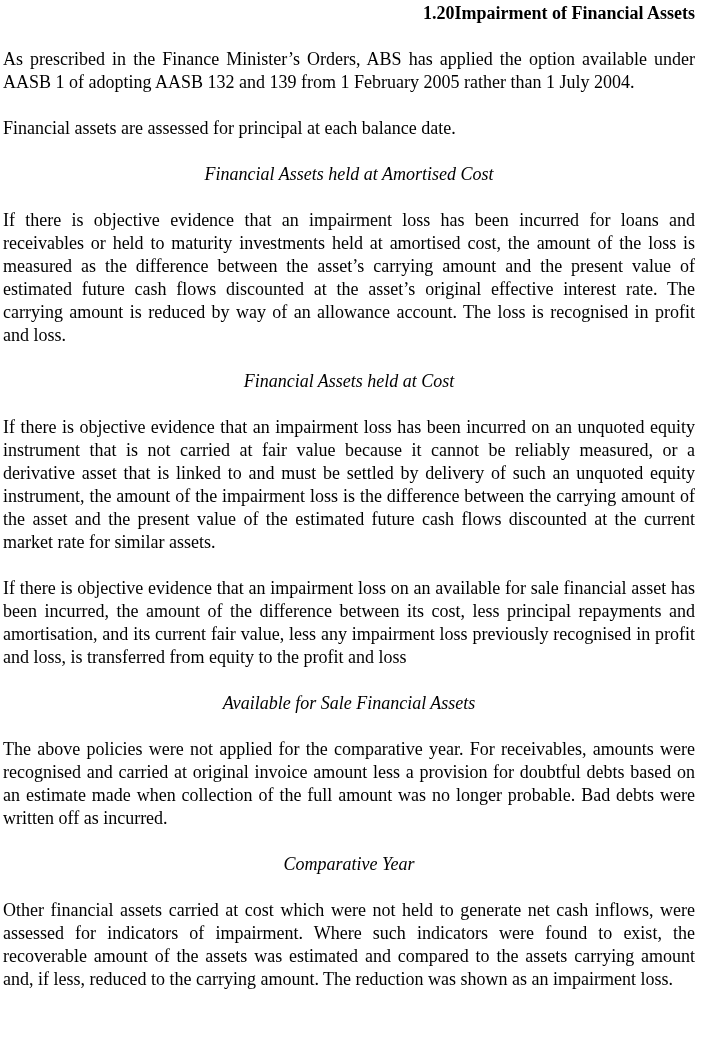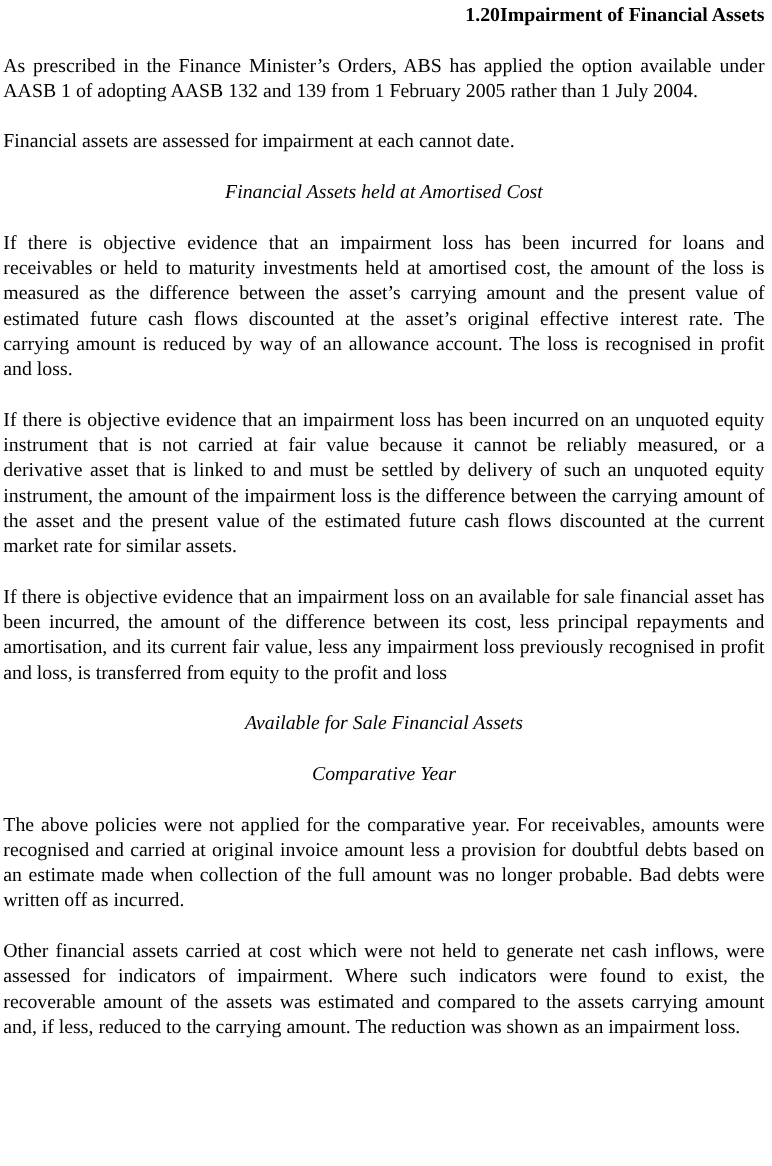--- a/index.html
+++ b/index.html
@@ -42,32 +42,33 @@
 <body>
 
 <div class="page">
 
   <h1 class="block heading">
     <span class="heading-num">1.20</span><span>Impairment of Financial Assets</span>
   </h1>
 
   <p class="block para">As prescribed in the Finance Minister’s Orders, ABS has applied the option available under AASB 1 of adopting AASB 132 and 139 from 1 February 2005 rather than 1 July 2004.</p>
 
-  <p class="block para">Financial assets are assessed for impairment at each cannot date.</p>
+  <p class="block para">Financial assets are assessed for principal at each balance date.</p>
 
   <p class="block subhead">Financial Assets held at Amortised Cost</p>
 
   <p class="block para">If there is objective evidence that an impairment loss has been incurred for loans and receivables or held to maturity investments held at amortised cost, the amount of the loss is measured as the difference between the asset’s carrying amount and the present value of estimated future cash flows discounted at the asset’s original effective interest rate.  The carrying amount is reduced by way of an allowance account.  The loss is recognised in profit and loss.</p>
 
+  <p class="block subhead">Financial Assets held at Cost</p>
 
   <p class="block para">If there is objective evidence that an impairment loss has been incurred on an unquoted equity instrument that is not carried at fair value because it cannot be reliably measured, or a derivative asset that is linked to and must be settled by delivery of such an unquoted equity instrument, the amount of the impairment loss is the difference between the carrying amount of the asset and the present value of the estimated future cash flows discounted at the current market rate for similar assets.</p>
 
   <p class="block para">If there is objective evidence that an impairment loss on an available for sale financial asset has been incurred, the amount of the difference between its cost, less principal repayments and amortisation, and its current fair value, less any impairment loss previously recognised in profit and loss, is transferred from equity to the profit and loss</p>
 
   <p class="block subhead">Available for Sale Financial Assets</p>
 
+  <p class="block para">The above policies were not applied for the comparative year.  For receivables, amounts were recognised and carried at original invoice amount less a provision for doubtful debts based on an estimate made when collection of the full amount was no longer probable.  Bad debts were written off as incurred.</p>
+
   <p class="block subhead">Comparative Year</p>
-
-  <p class="block para">The above policies were not applied for the comparative year.  For receivables, amounts were recognised and carried at original invoice amount less a provision for doubtful debts based on an estimate made when collection of the full amount was no longer probable.  Bad debts were written off as incurred.</p>
 
   <p class="block para">Other financial assets carried at cost which were not held to generate net cash inflows, were assessed for indicators of impairment.  Where such indicators were found to exist, the recoverable amount of the assets was estimated and compared to the assets carrying amount and, if less, reduced to the carrying amount.  The reduction was shown as an impairment loss.</p>
 
 </div>
 
 </body></html>

